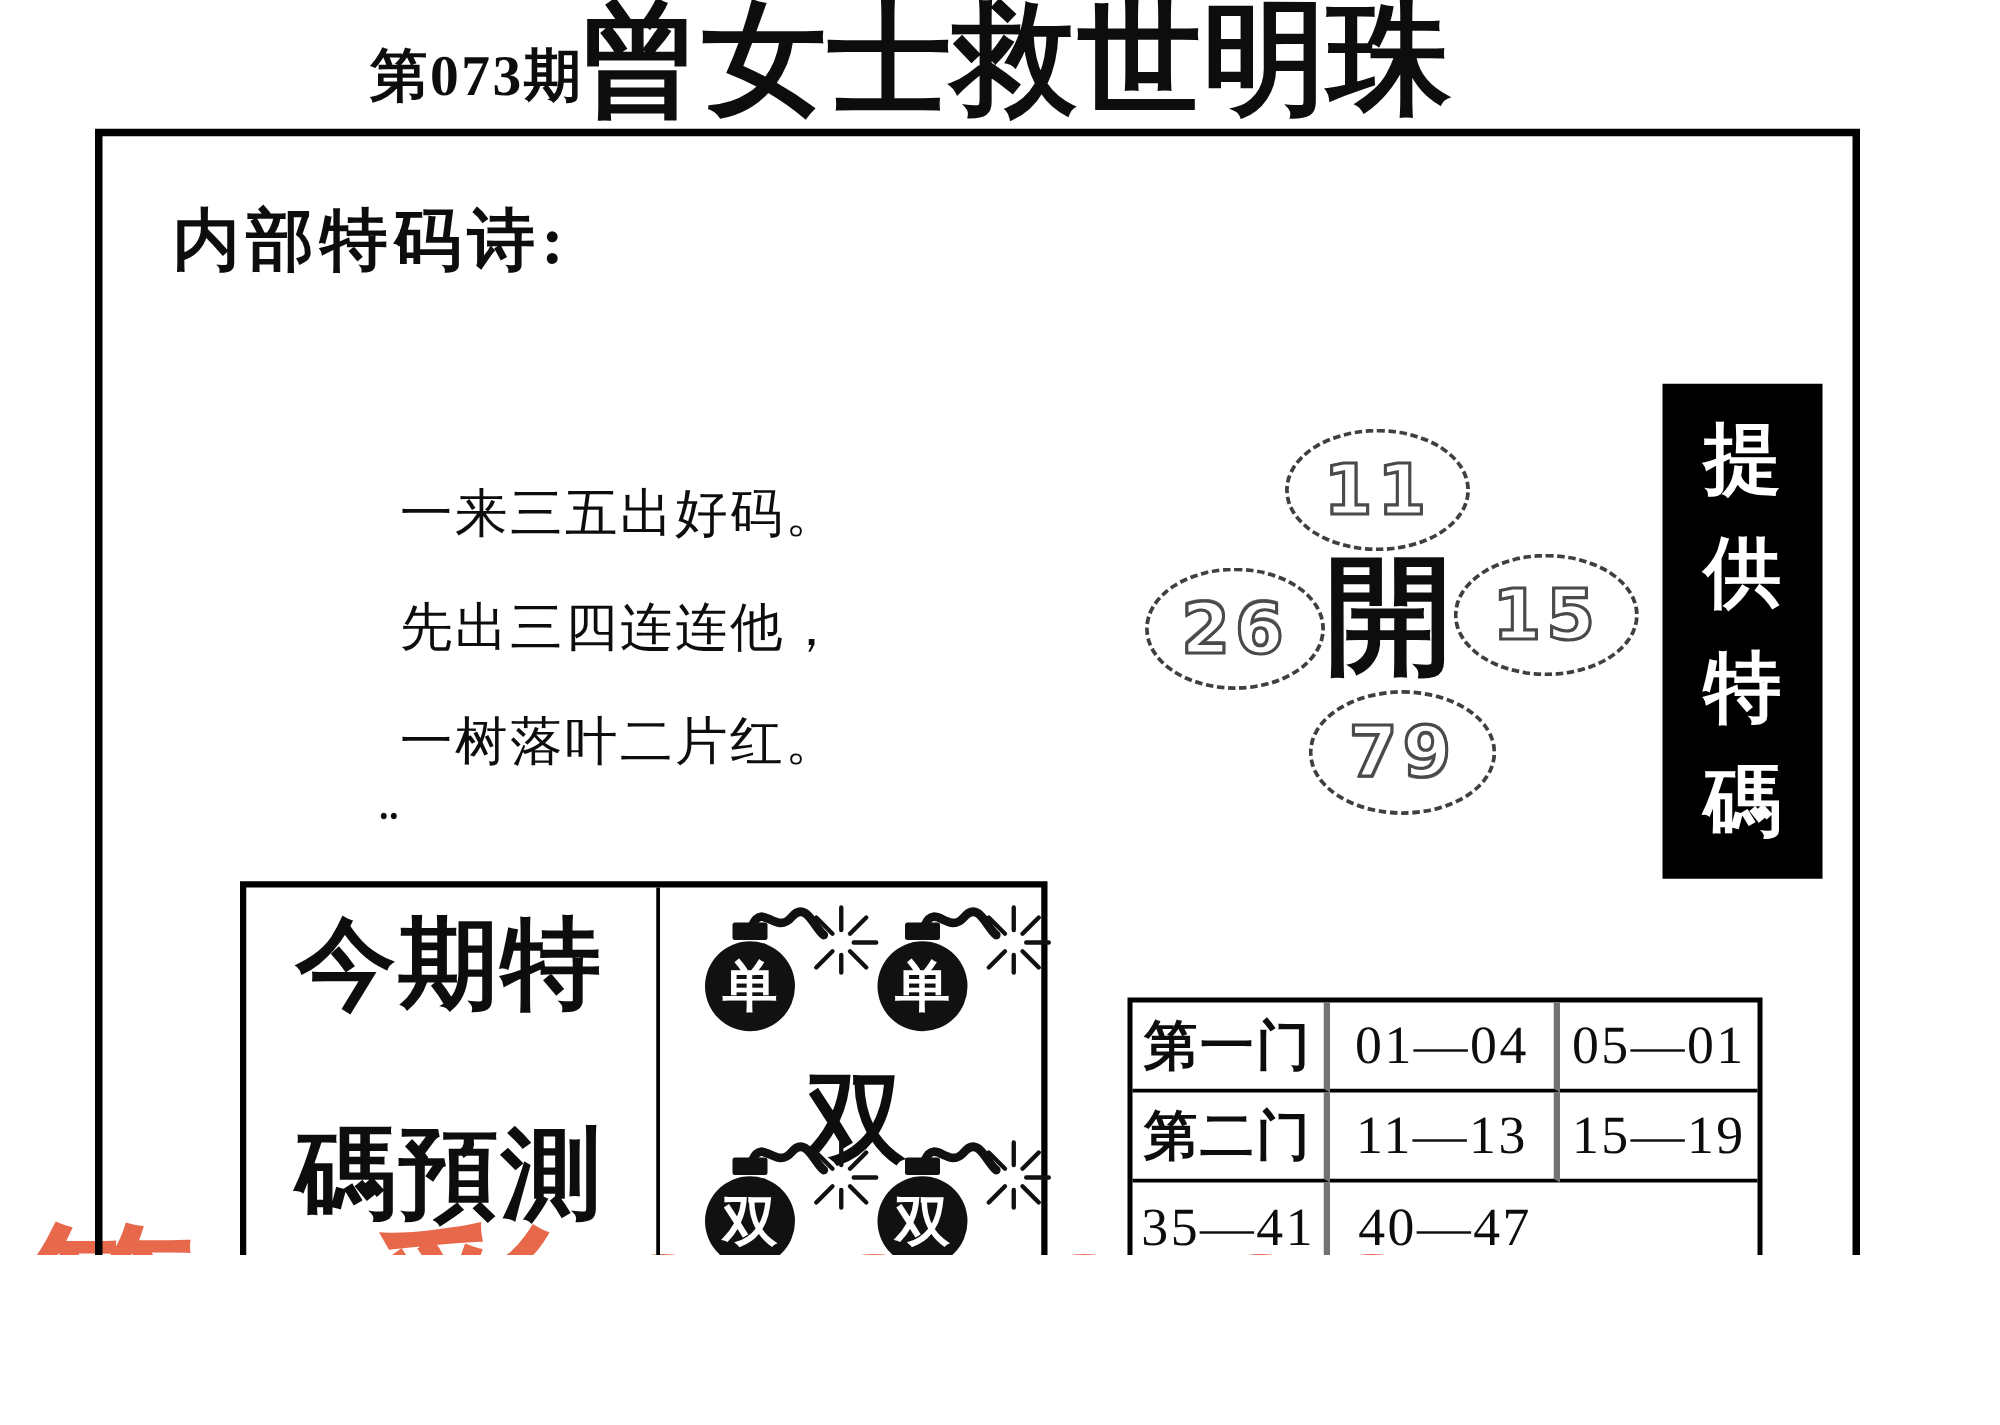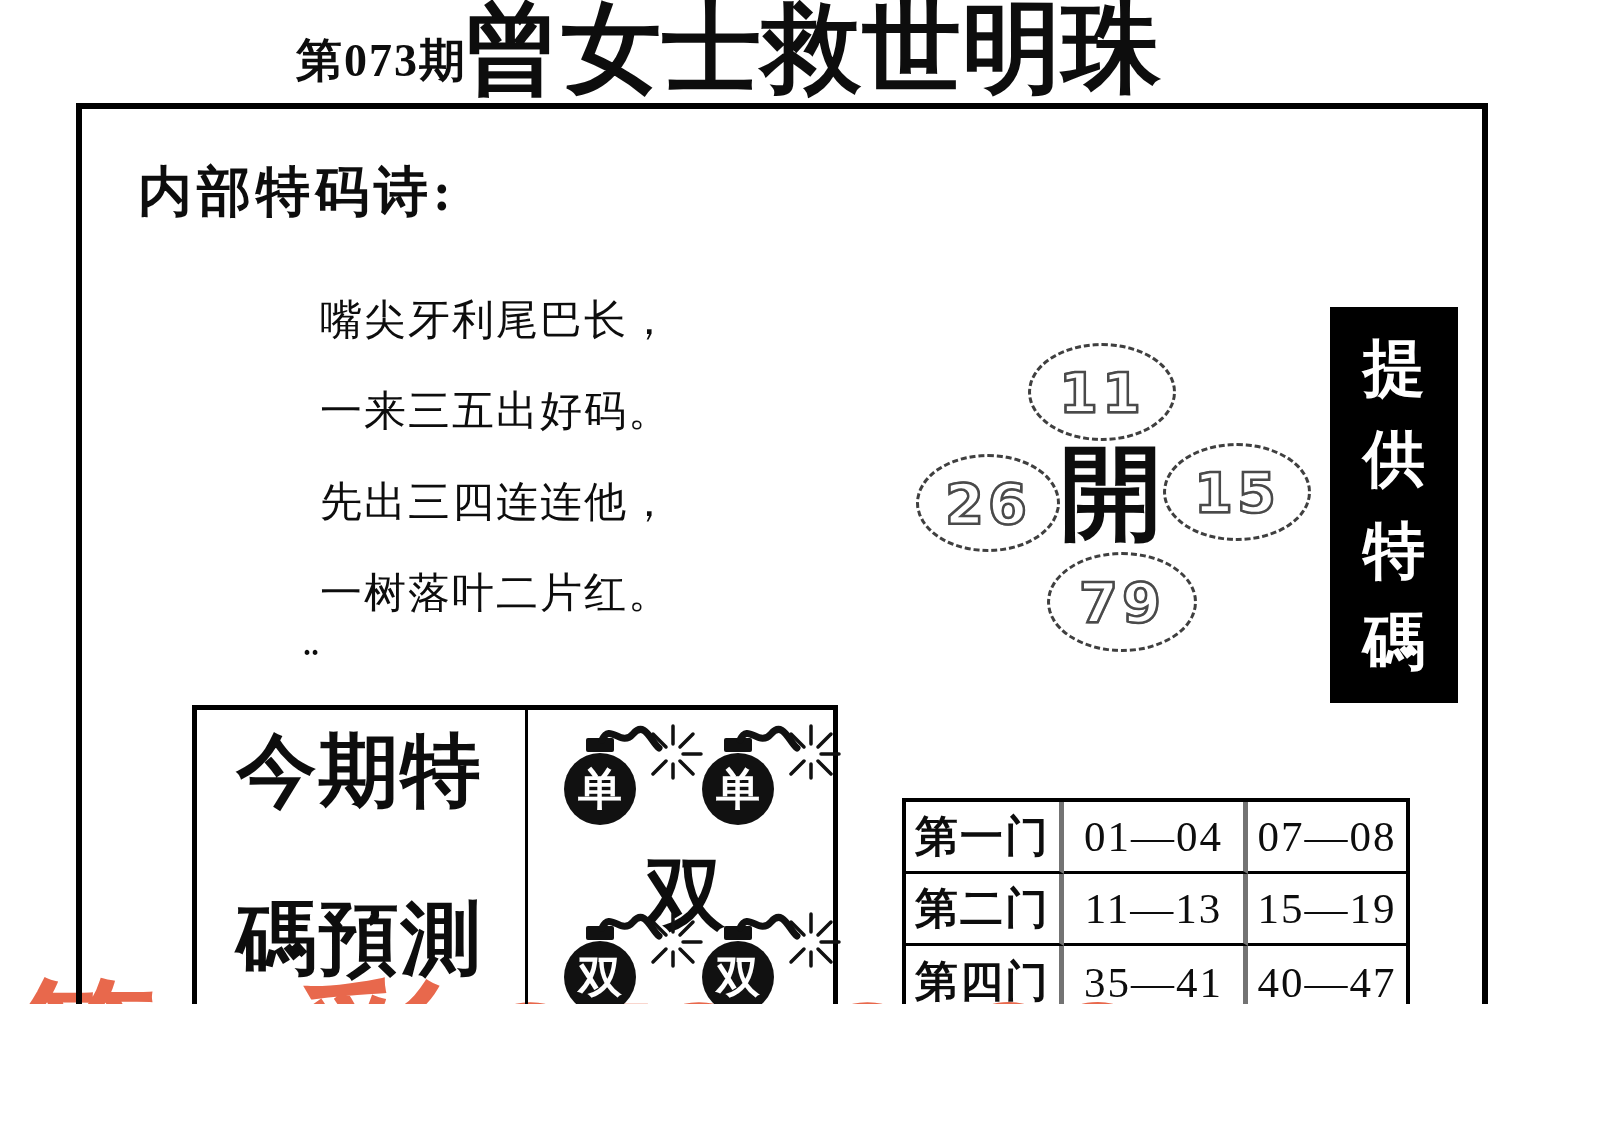--- a/index.html
+++ b/index.html
@@ -70,21 +70,20 @@
 <body>
 
 <div class="stage">
 
   <div class="issue-label">第073期</div>
   <div class="main-title">曾女士救世明珠</div>
 
   <div class="outer-box"></div>
 
   <div class="poem-heading">内部特码诗:</div>
-  <div class="poem-line l0">嘴尖牙利尾巴长，</div>
   <div class="poem-line l1">一来三五出好码。</div>
   <div class="poem-line l2">先出三四连连他，</div>
   <div class="poem-line l3">一树落叶二片红。</div>
   <div class="poem-dots">‥</div>
 
   <div class="num-ellipse ne-top">
     <span class="hollow-num">11</span>
   </div>
   <div class="num-ellipse ne-left">
     <span class="hollow-num">26</span>
@@ -179,27 +178,26 @@
           <line x1="125" y1="43" x2="138" y2="56"></line>
         </g>
       </svg>
       <span class="bomb-char">双</span>
     </div>
   </div>
 
   <div class="gate-table">
     <div class="gt-cell label">第一门</div>
     <div class="gt-cell">01—04</div>
-    <div class="gt-cell lastcol">07—08</div>
+    <div class="gt-cell lastcol">05—01</div>
 
     <div class="gt-cell label">第二门</div>
     <div class="gt-cell">11—13</div>
     <div class="gt-cell lastcol">15—19</div>
 
-    <div class="gt-cell label lastrow">第四门</div>
     <div class="gt-cell lastrow">35—41</div>
     <div class="gt-cell lastcol lastrow">40—47</div>
   </div>
 
   <div class="watermark">
     <span class="wm-cn">第一彩</span><span class="wm-code"> 87818.CC</span>
   </div>
 
   <div class="footer-note">本版由潮京原创，大家注意以防假冒出版。</div>
 

